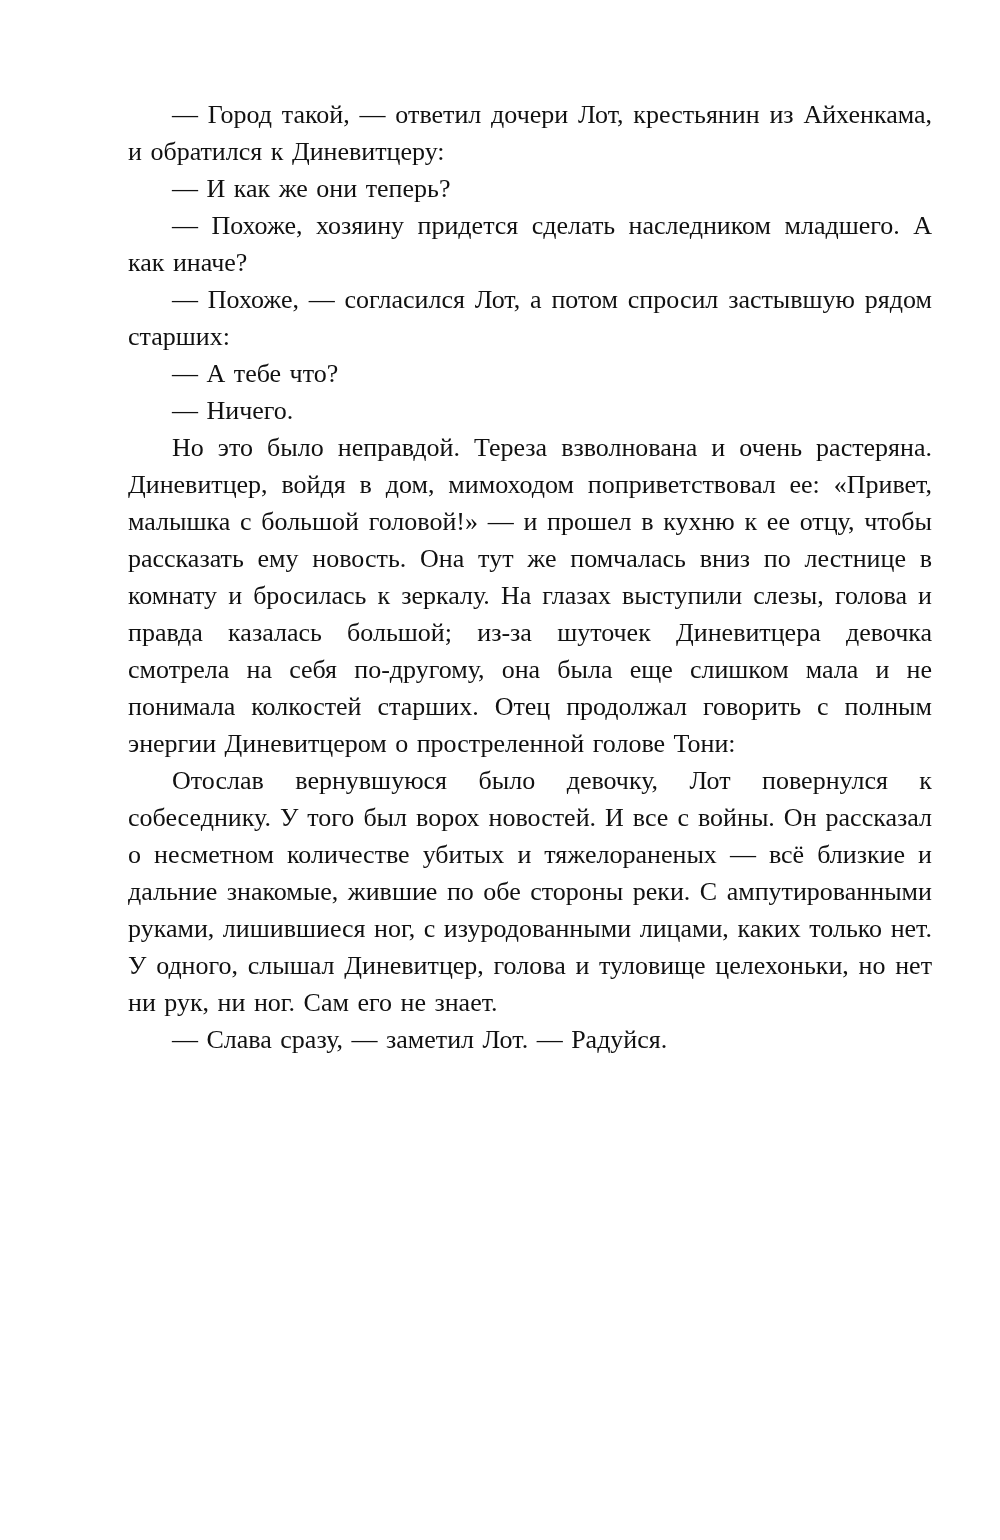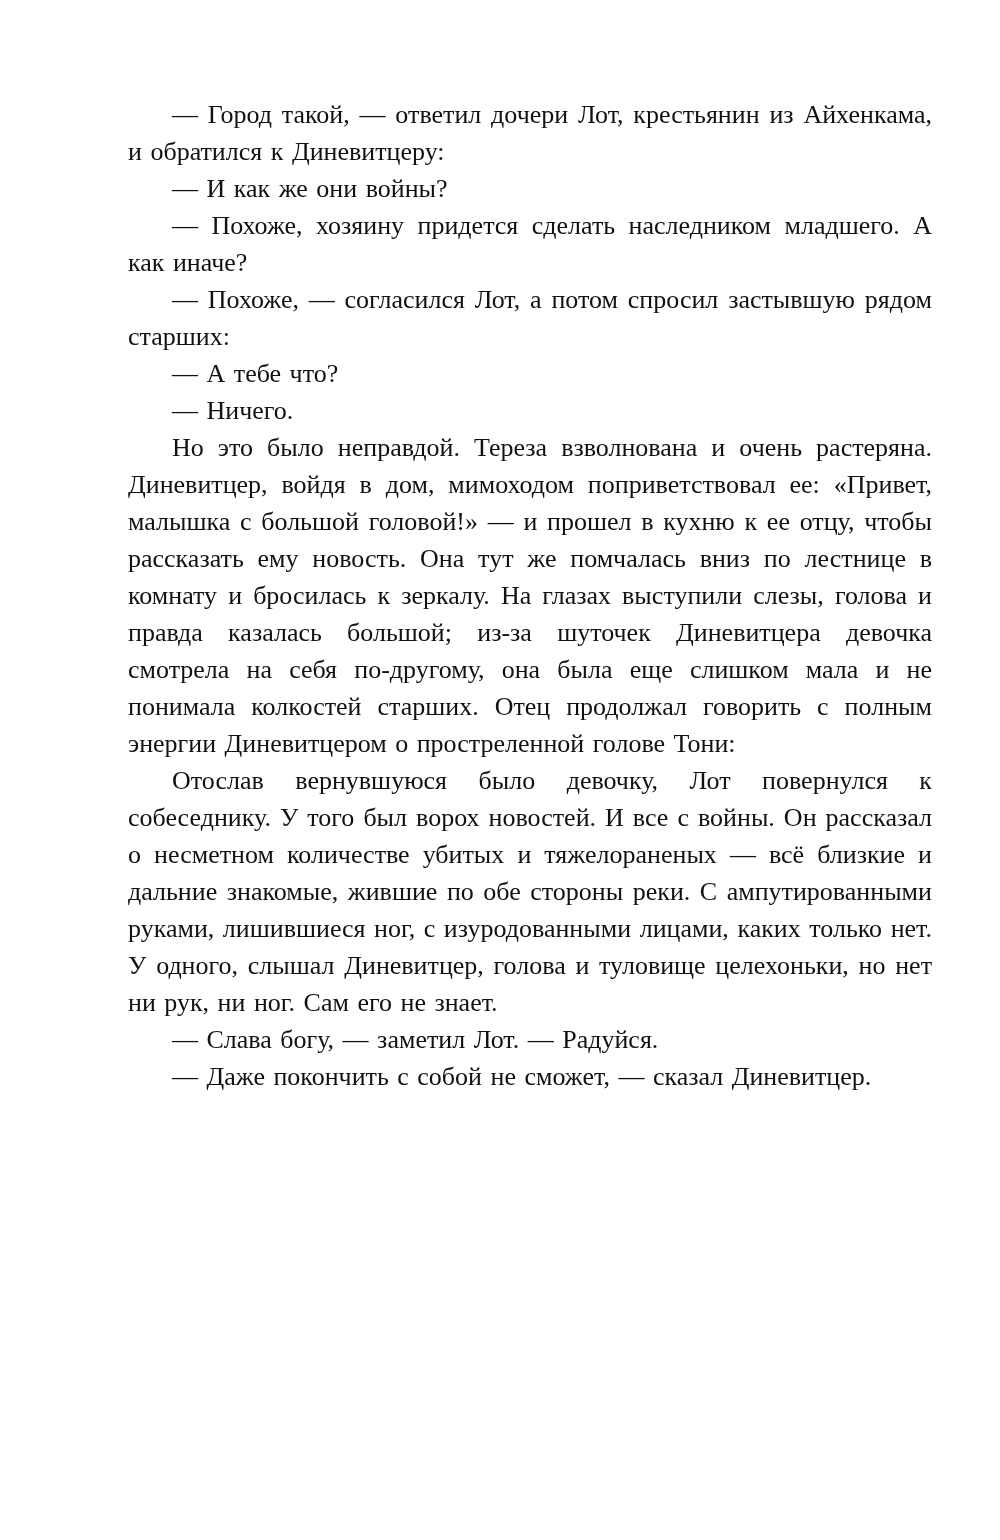--- a/index.html
+++ b/index.html
@@ -41,24 +41,23 @@
     font-size: 26px;
     color: #111111;
   }
 </style>
 </head>
 <body>
 
 <div class="book-page">
   <div class="text-block">
       <p class="para">— Город такой, — ответил дочери Лот, крестьянин из Айхенкама, и обратился к Диневитцеру:</p>
-      <p class="para">— И как же они войны?</p>
+      <p class="para">— И как же они теперь?</p>
       <p class="para">— Похоже, хозяину придется сделать наследником младшего. А как иначе?</p>
       <p class="para">— Похоже, — согласился Лот, а потом спросил застывшую рядом старших:</p>
       <p class="para">— А тебе что?</p>
       <p class="para">— Ничего.</p>
       <p class="para">Но это было неправдой. Тереза взволнована и очень растеряна. Диневитцер, войдя в дом, мимоходом поприветствовал ее: «Привет, малышка с большой головой!» — и прошел в кухню к ее отцу, чтобы рассказать ему новость. Она тут же помчалась вниз по лестнице в комнату и бросилась к зеркалу. На глазах выступили слезы, голова и правда казалась большой; из-за шуточек Диневитцера девочка смотрела на себя по-другому, она была еще слишком мала и не понимала колкостей старших. Отец продолжал говорить с полным энергии Диневитцером о простреленной голове Тони:</p>
       <p class="para">Отослав вернувшуюся было девочку, Лот повернулся к собеседнику. У того был ворох новостей. И все с войны. Он рассказал о несметном количестве убитых и тяжелораненых — всё близкие и дальние знакомые, жившие по обе стороны реки. С ампутированными руками, лишившиеся ног, с изуродованными лицами, каких только нет. У одного, слышал Диневитцер, голова и туловище целехоньки, но нет ни рук, ни ног. Сам его не знает.</p>
-      <p class="para">— Слава богу, — заметил Лот. — Радуйся.</p>
-      <p class="para">— Даже покончить с собой не сможет, — сказал Диневитцер.</p>
+      <p class="para">— Слава сразу, — заметил Лот. — Радуйся.</p>
     </div>
   <div class="page-number">30</div>
 </div>
 
 </body></html>

